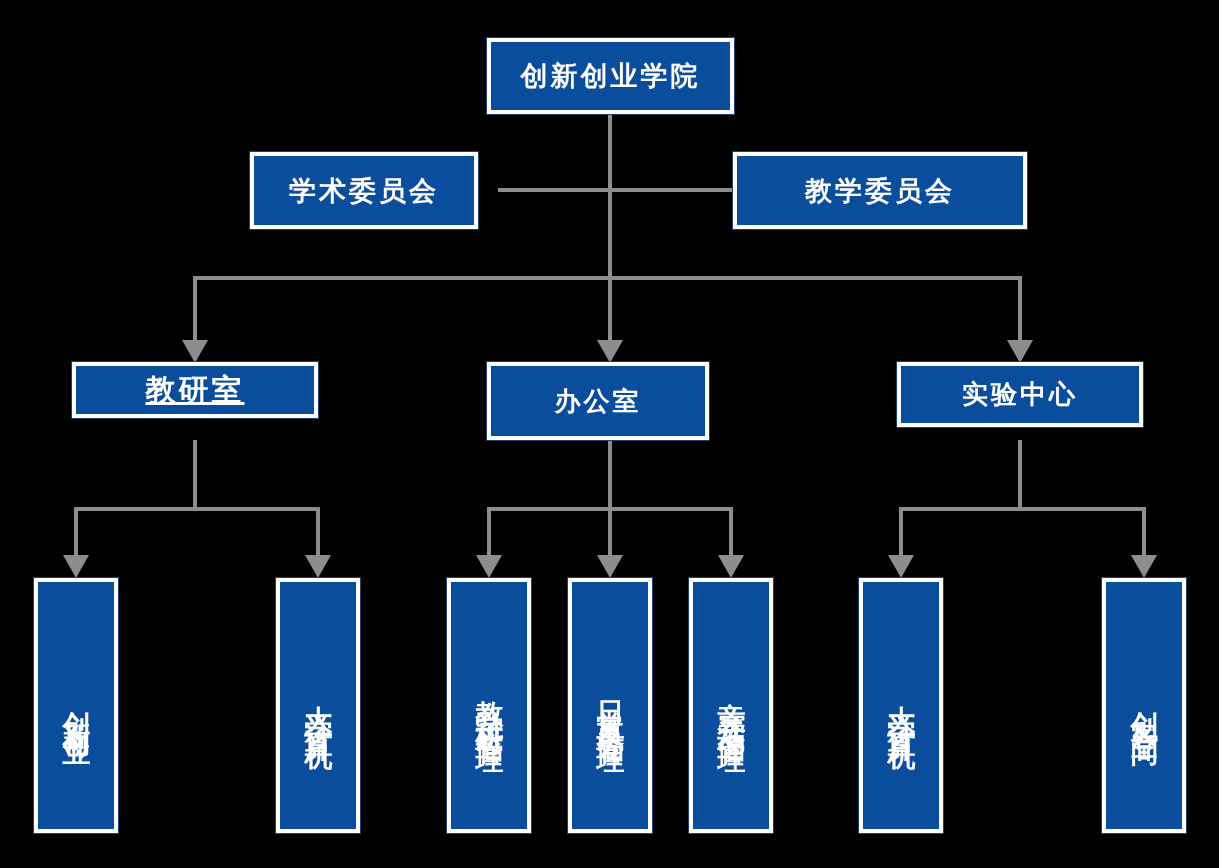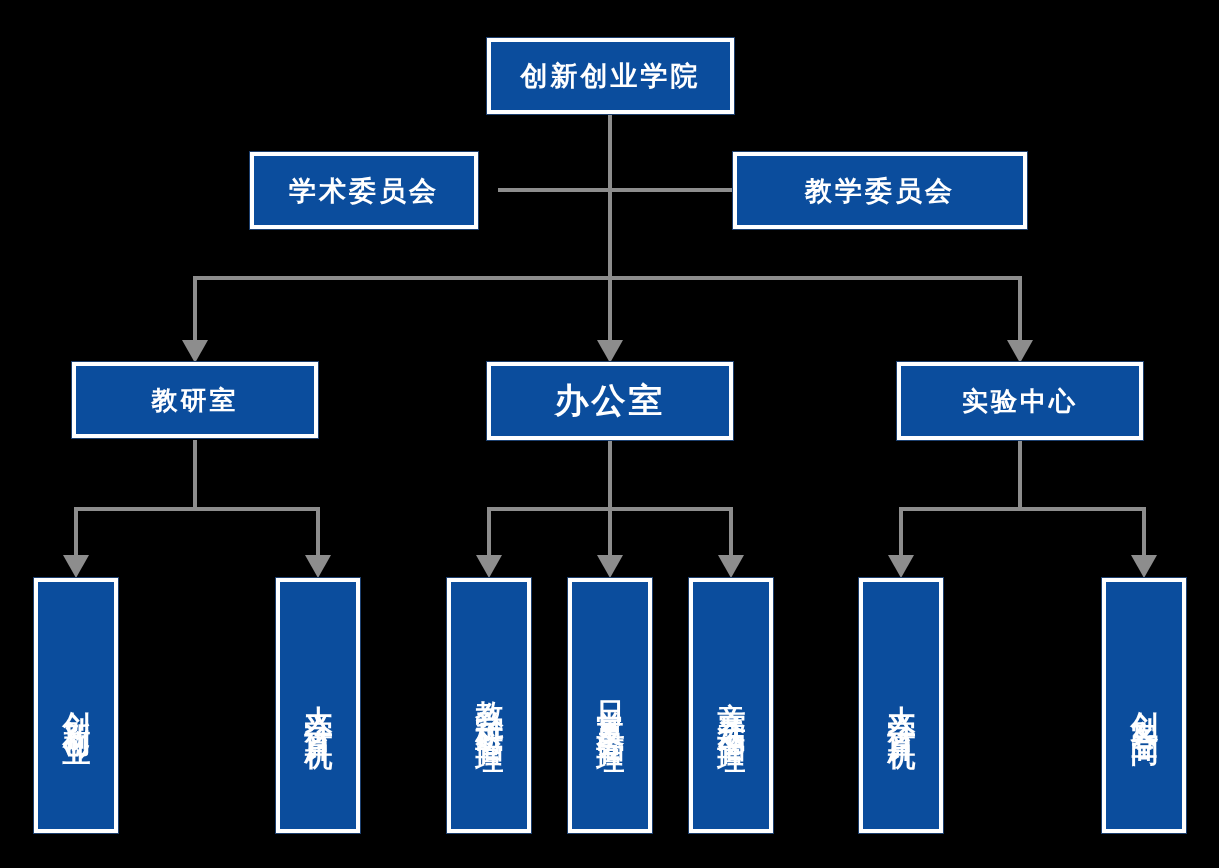--- a/index.html
+++ b/index.html
@@ -27,23 +27,23 @@
   .vnode .vtext{
     writing-mode:vertical-rl;
     text-orientation:upright;
     letter-spacing:9px;
     font-weight:bold;
   }
   
   #n-root    {left:487px;top:38px; width:247px;height:76px;}
   #n-academic{left:250px;top:152px;width:228px;height:77px;}
   #n-teaching{left:733px;top:152px;width:294px;height:77px;}
-  #n-d1      {left:72px; top:362px;width:246px;height:76px;font-size:26px;}
-  #n-d2      {left:487px;top:362px;width:246px;height:78px;font-size:34px;}
-  #n-d3      {left:897px;top:362px;width:246px;height:78px;font-size:26px;}
+  #n-d1      {left:72px; top:362px;width:246px;height:56px;font-size:30px;text-decoration:underline;}
+  #n-d2      {left:487px;top:362px;width:222px;height:78px;font-size:26px;}
+  #n-d3      {left:897px;top:362px;width:246px;height:65px;font-size:26px;}
   #n-u1{left:34px;  top:578px;width:84px;height:255px;}
   #n-u2{left:276px; top:578px;width:84px;height:255px;}
   #n-u3{left:447px; top:578px;width:84px;height:255px;}
   #n-u4{left:568px; top:578px;width:84px;height:255px;}
   #n-u5{left:689px; top:578px;width:84px;height:255px;}
   #n-u6{left:859px; top:578px;width:84px;height:255px;}
   #n-u7{left:1102px;top:578px;width:84px;height:255px;}
   
   .hl,.vl{position:absolute;background:#8d8d8d;}
   .hl{height:4px;}

